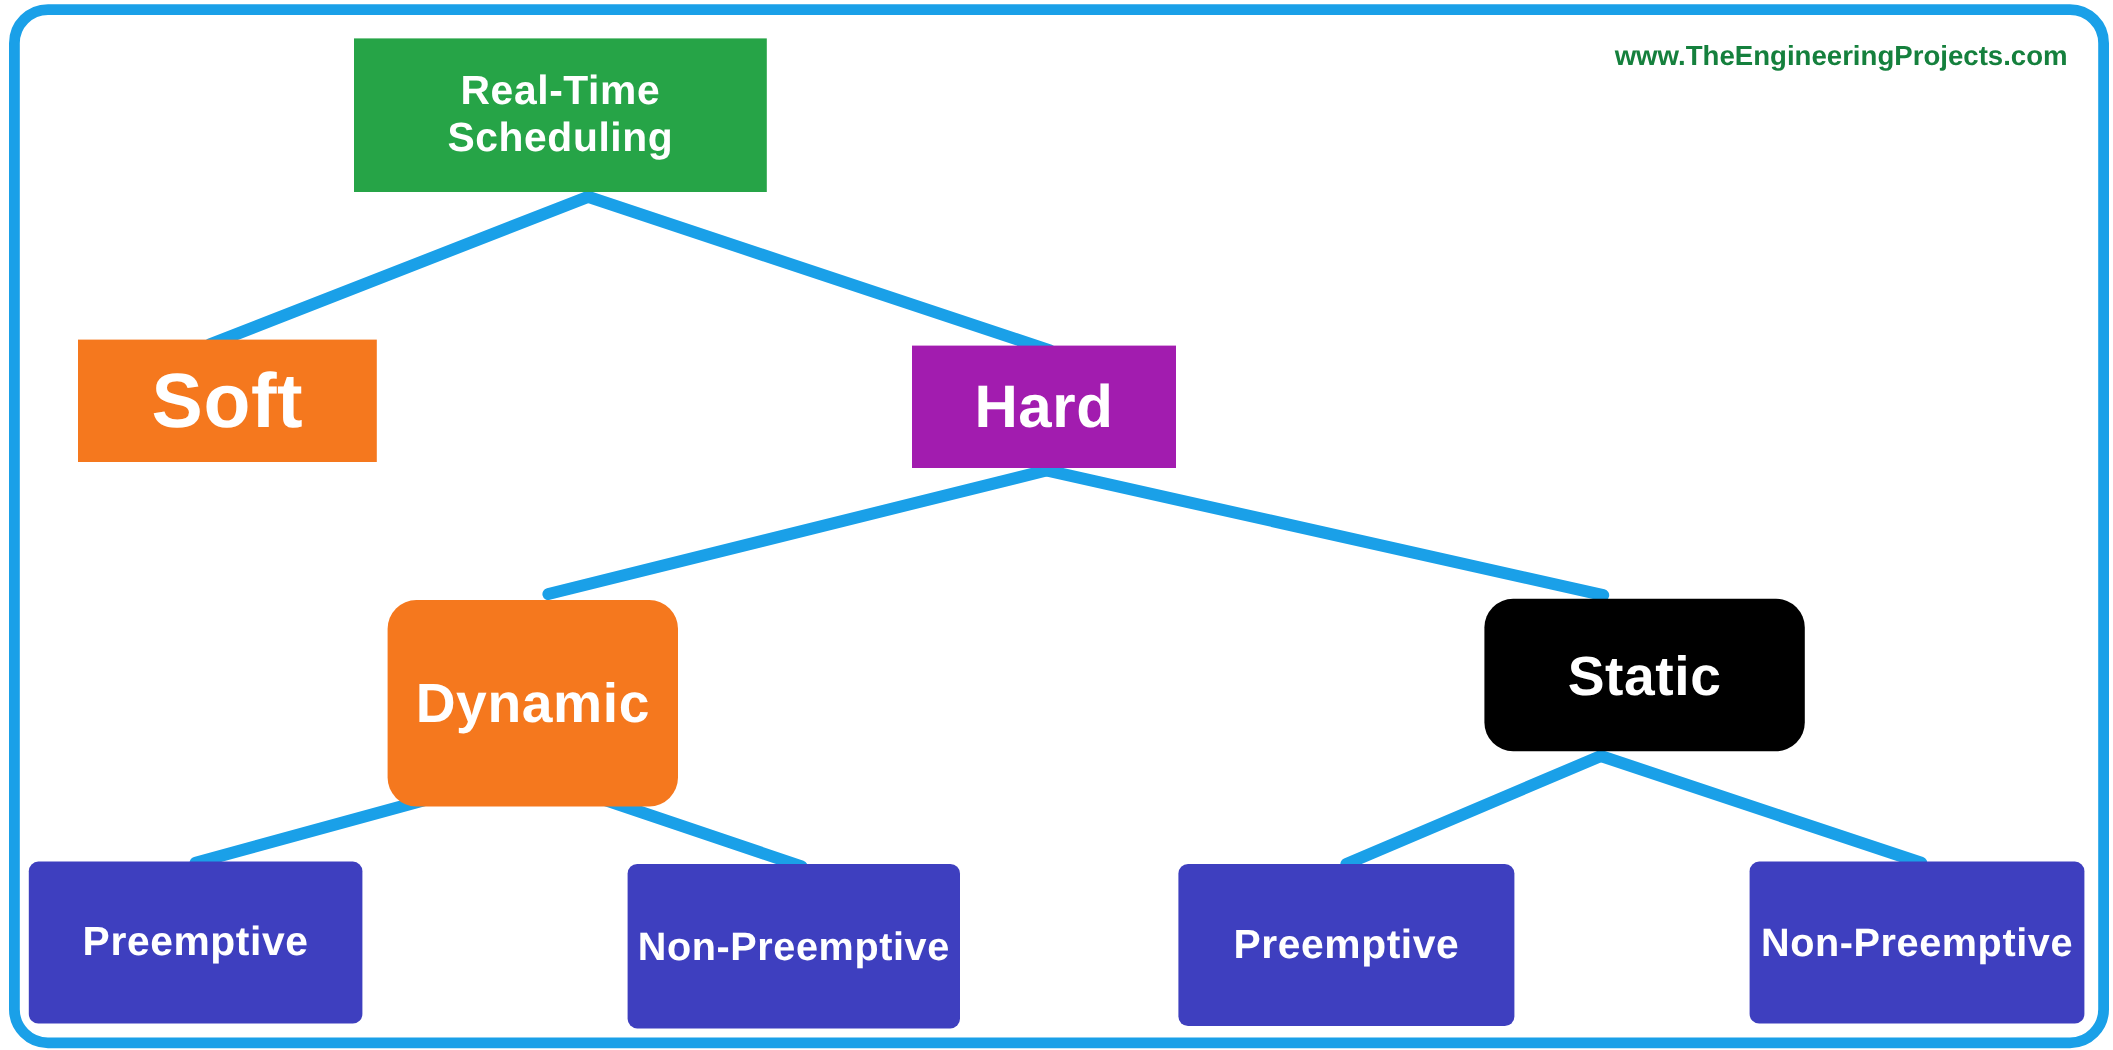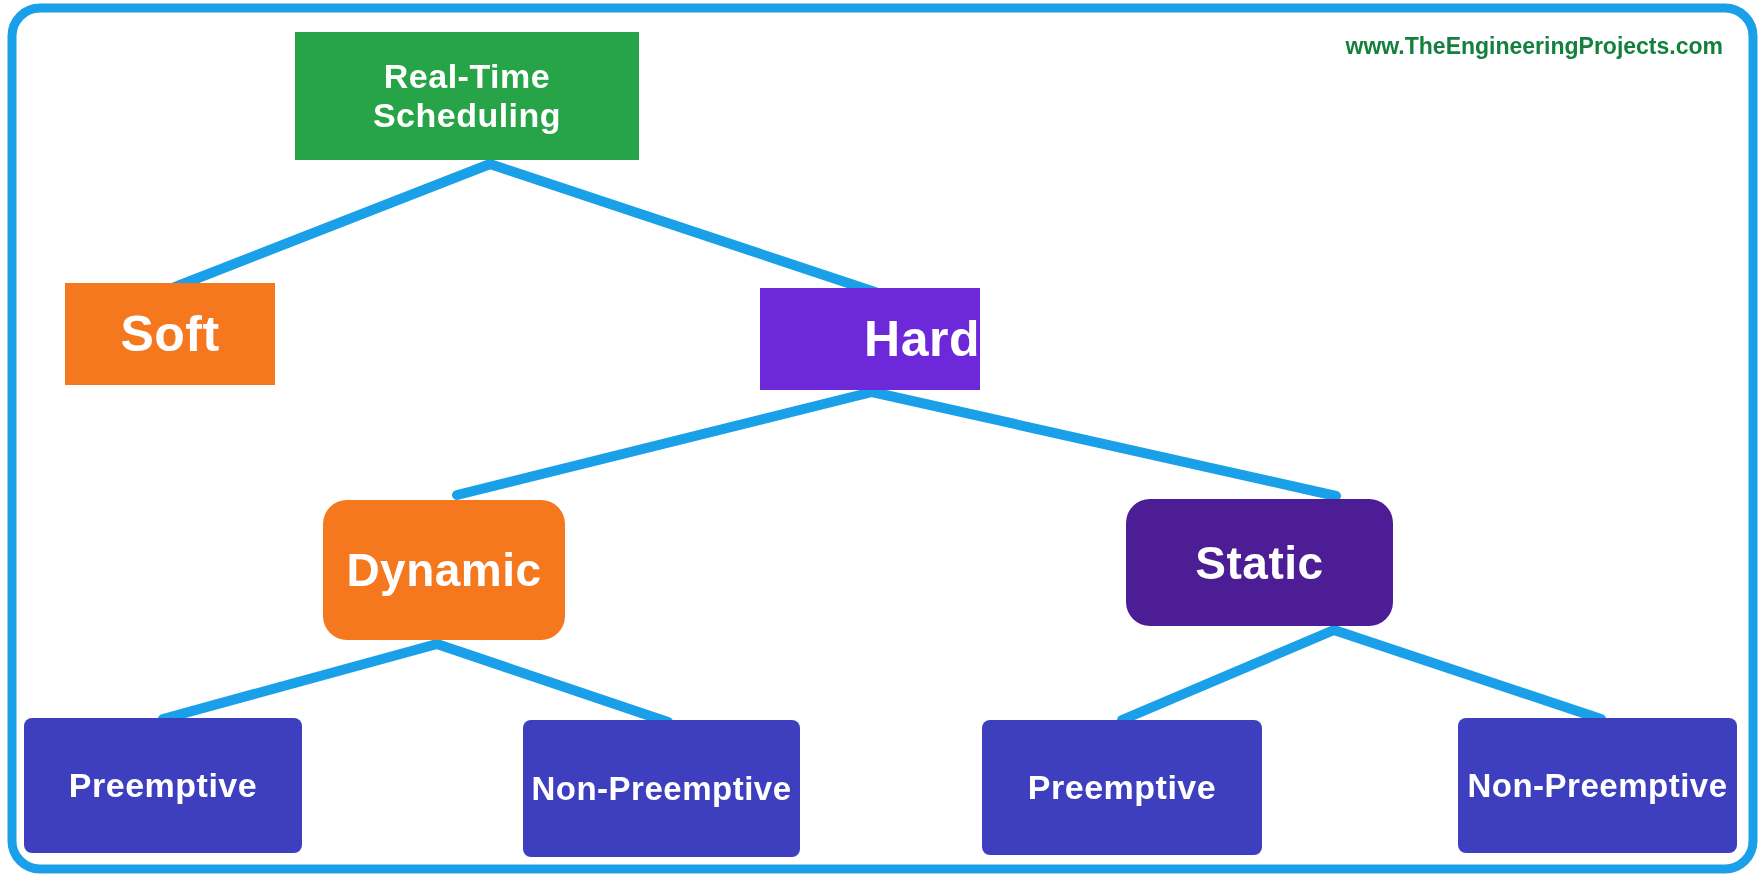--- a/index.html
+++ b/index.html
@@ -31,39 +31,38 @@
     text-align: center;
     z-index: 2;
     letter-spacing: 0.5px;
   }
   .node-root {
     left: 295px; top: 32px; width: 344px; height: 128px;
     background: #26A447;
     font-size: 34px;
   }
   .node-soft {
-    left: 65px; top: 283px; width: 210px; height: 102px;
+    left: 65px; top: 283px; width: 249px; height: 102px;
     background: #F5781E;
-    font-size: 50px;
+    font-size: 64px;
   }
   .node-hard {
     left: 760px; top: 288px; width: 220px; height: 102px;
-    background: #6d28d9;
+    background: #a21caf;
     font-size: 50px;
-    justify-content: flex-end;
   }
   .node-dynamic {
-    left: 323px; top: 500px; width: 242px; height: 140px;
+    left: 323px; top: 500px; width: 242px; height: 172px;
     background: #F5781E;
     border-radius: 24px;
     font-size: 46px;
   }
   .node-static {
-    left: 1126px; top: 499px; width: 267px; height: 127px;
-    background: #4c1d95;
+    left: 1237px; top: 499px; width: 267px; height: 127px;
+    background: #000000;
     border-radius: 24px;
     font-size: 46px;
   }
   .node-leaf {
     background: #3E3FBF;
     border-radius: 8px;
     font-size: 34px;
   }
   .node-pre1  { left: 24px;   top: 718px; width: 278px; height: 135px; }
   .node-non1  { left: 523px;  top: 720px; width: 277px; height: 137px; font-size: 33px; }

